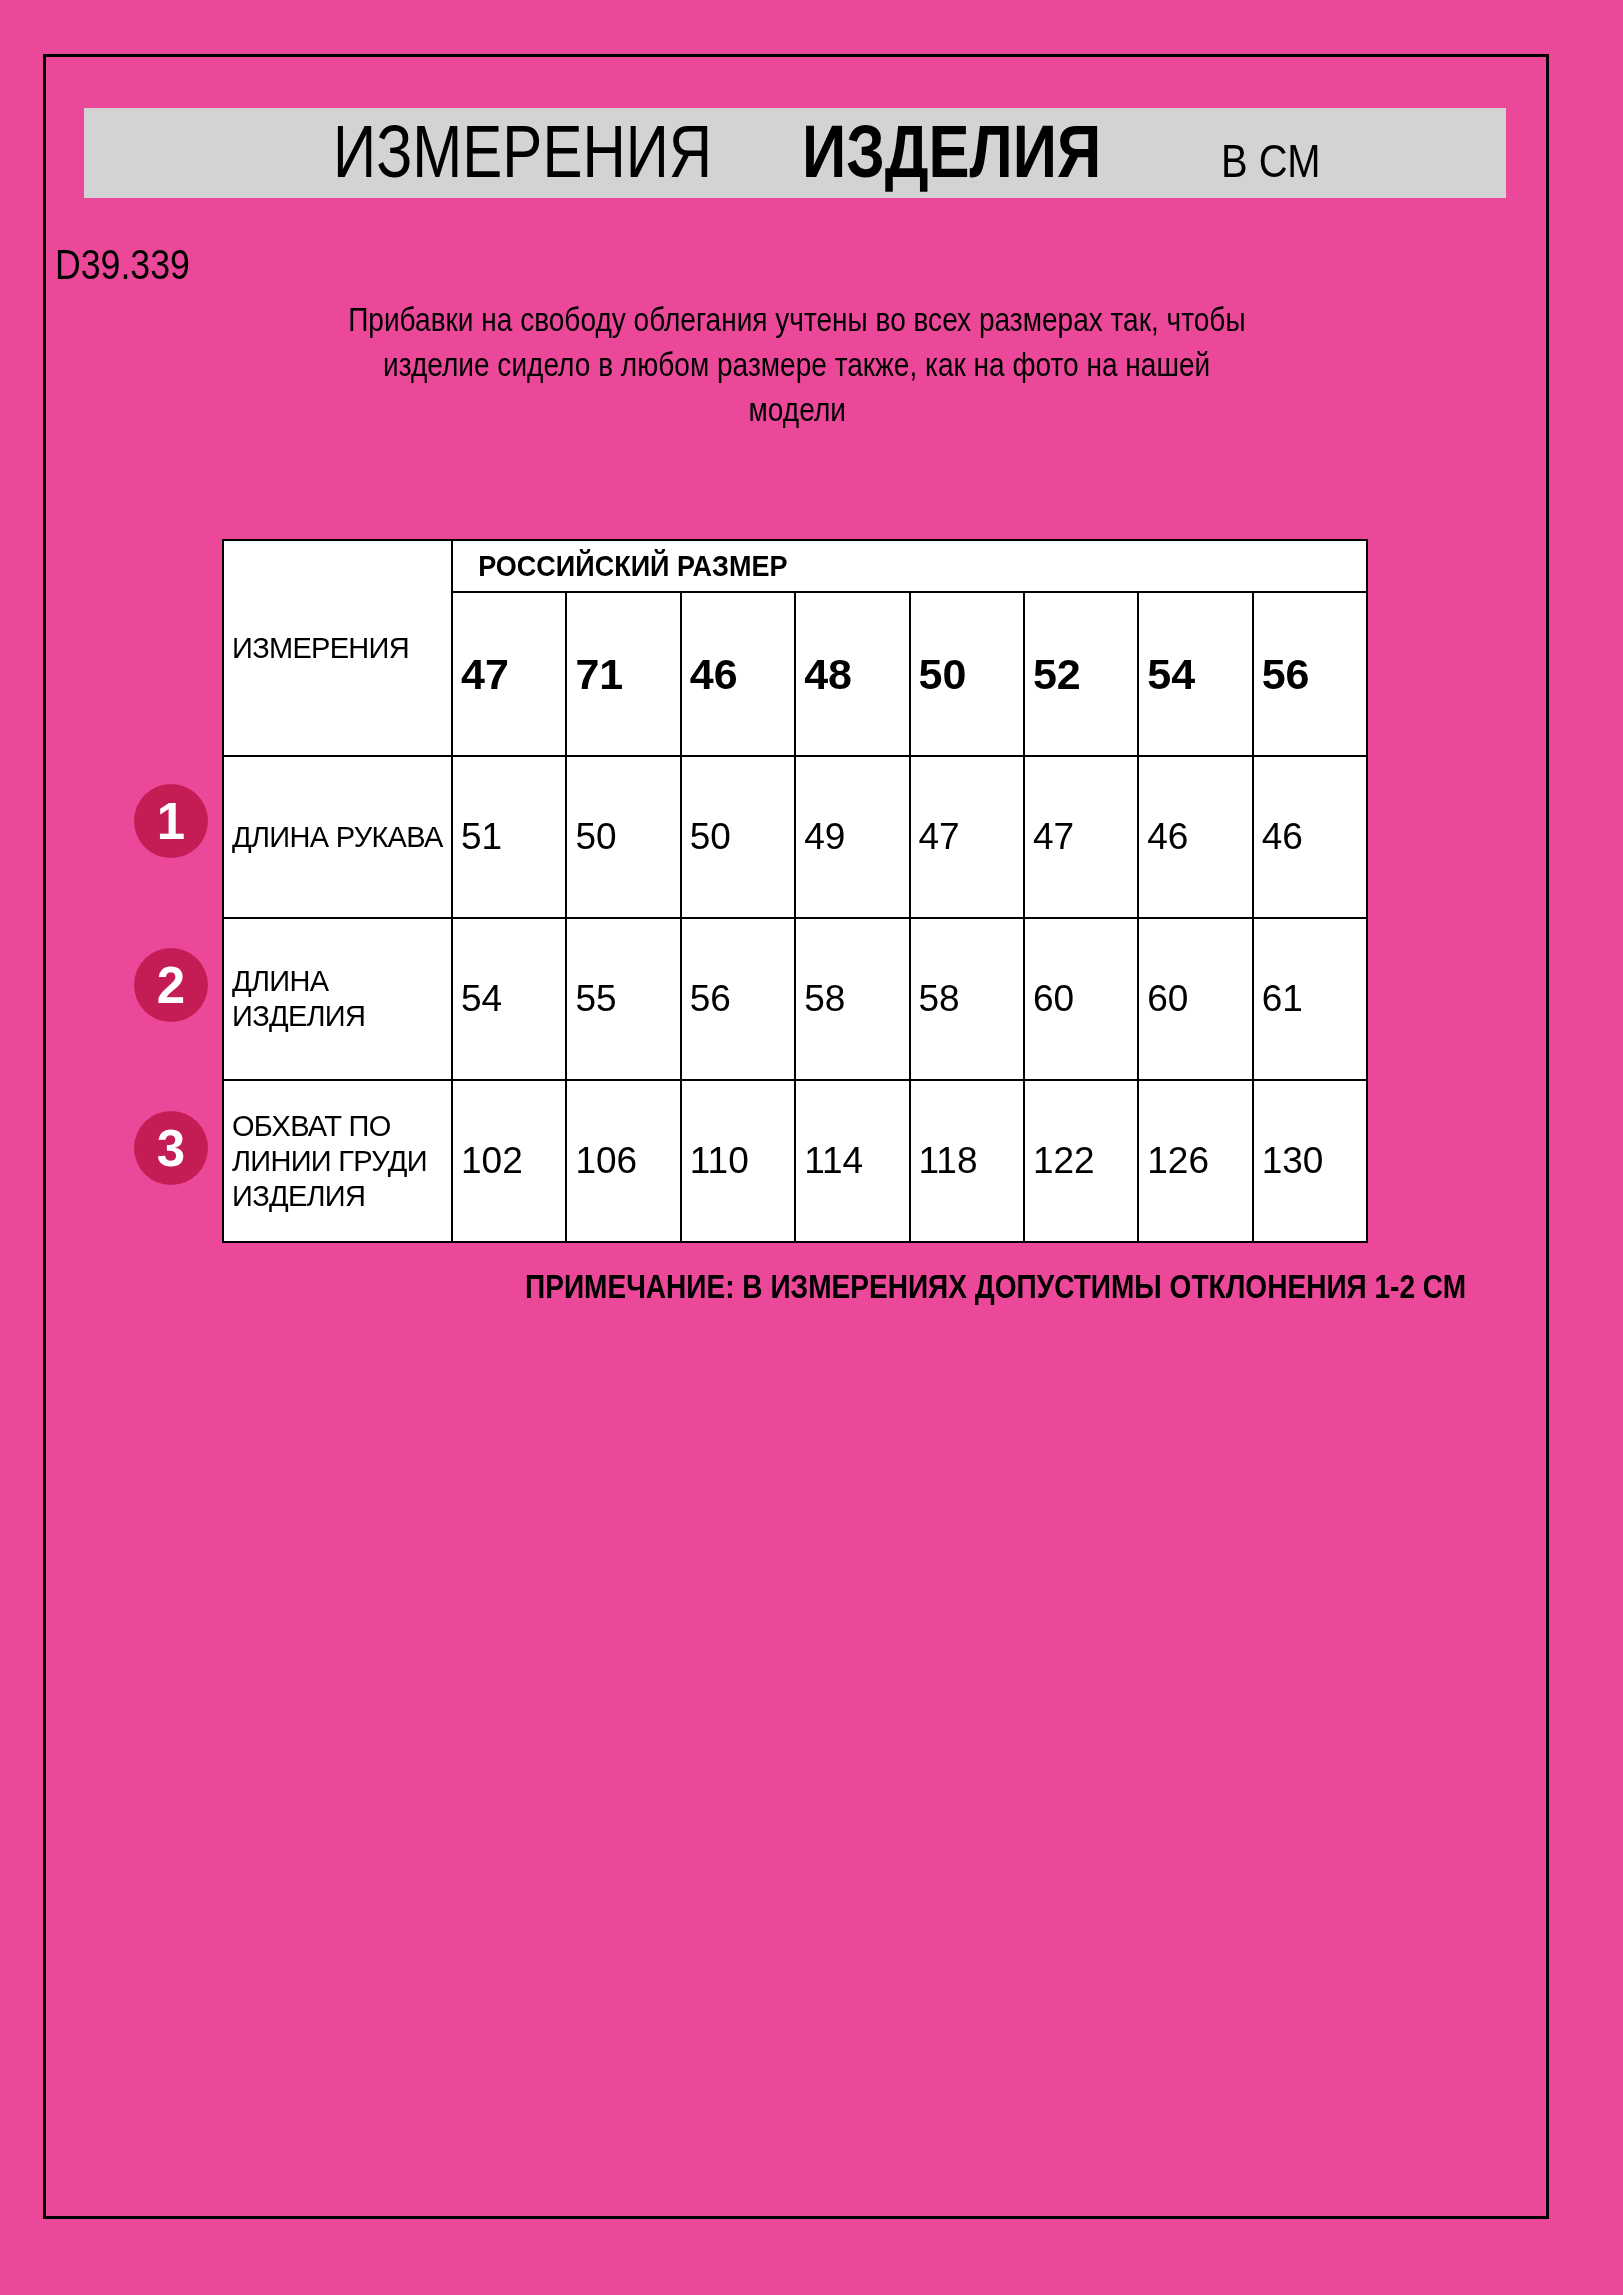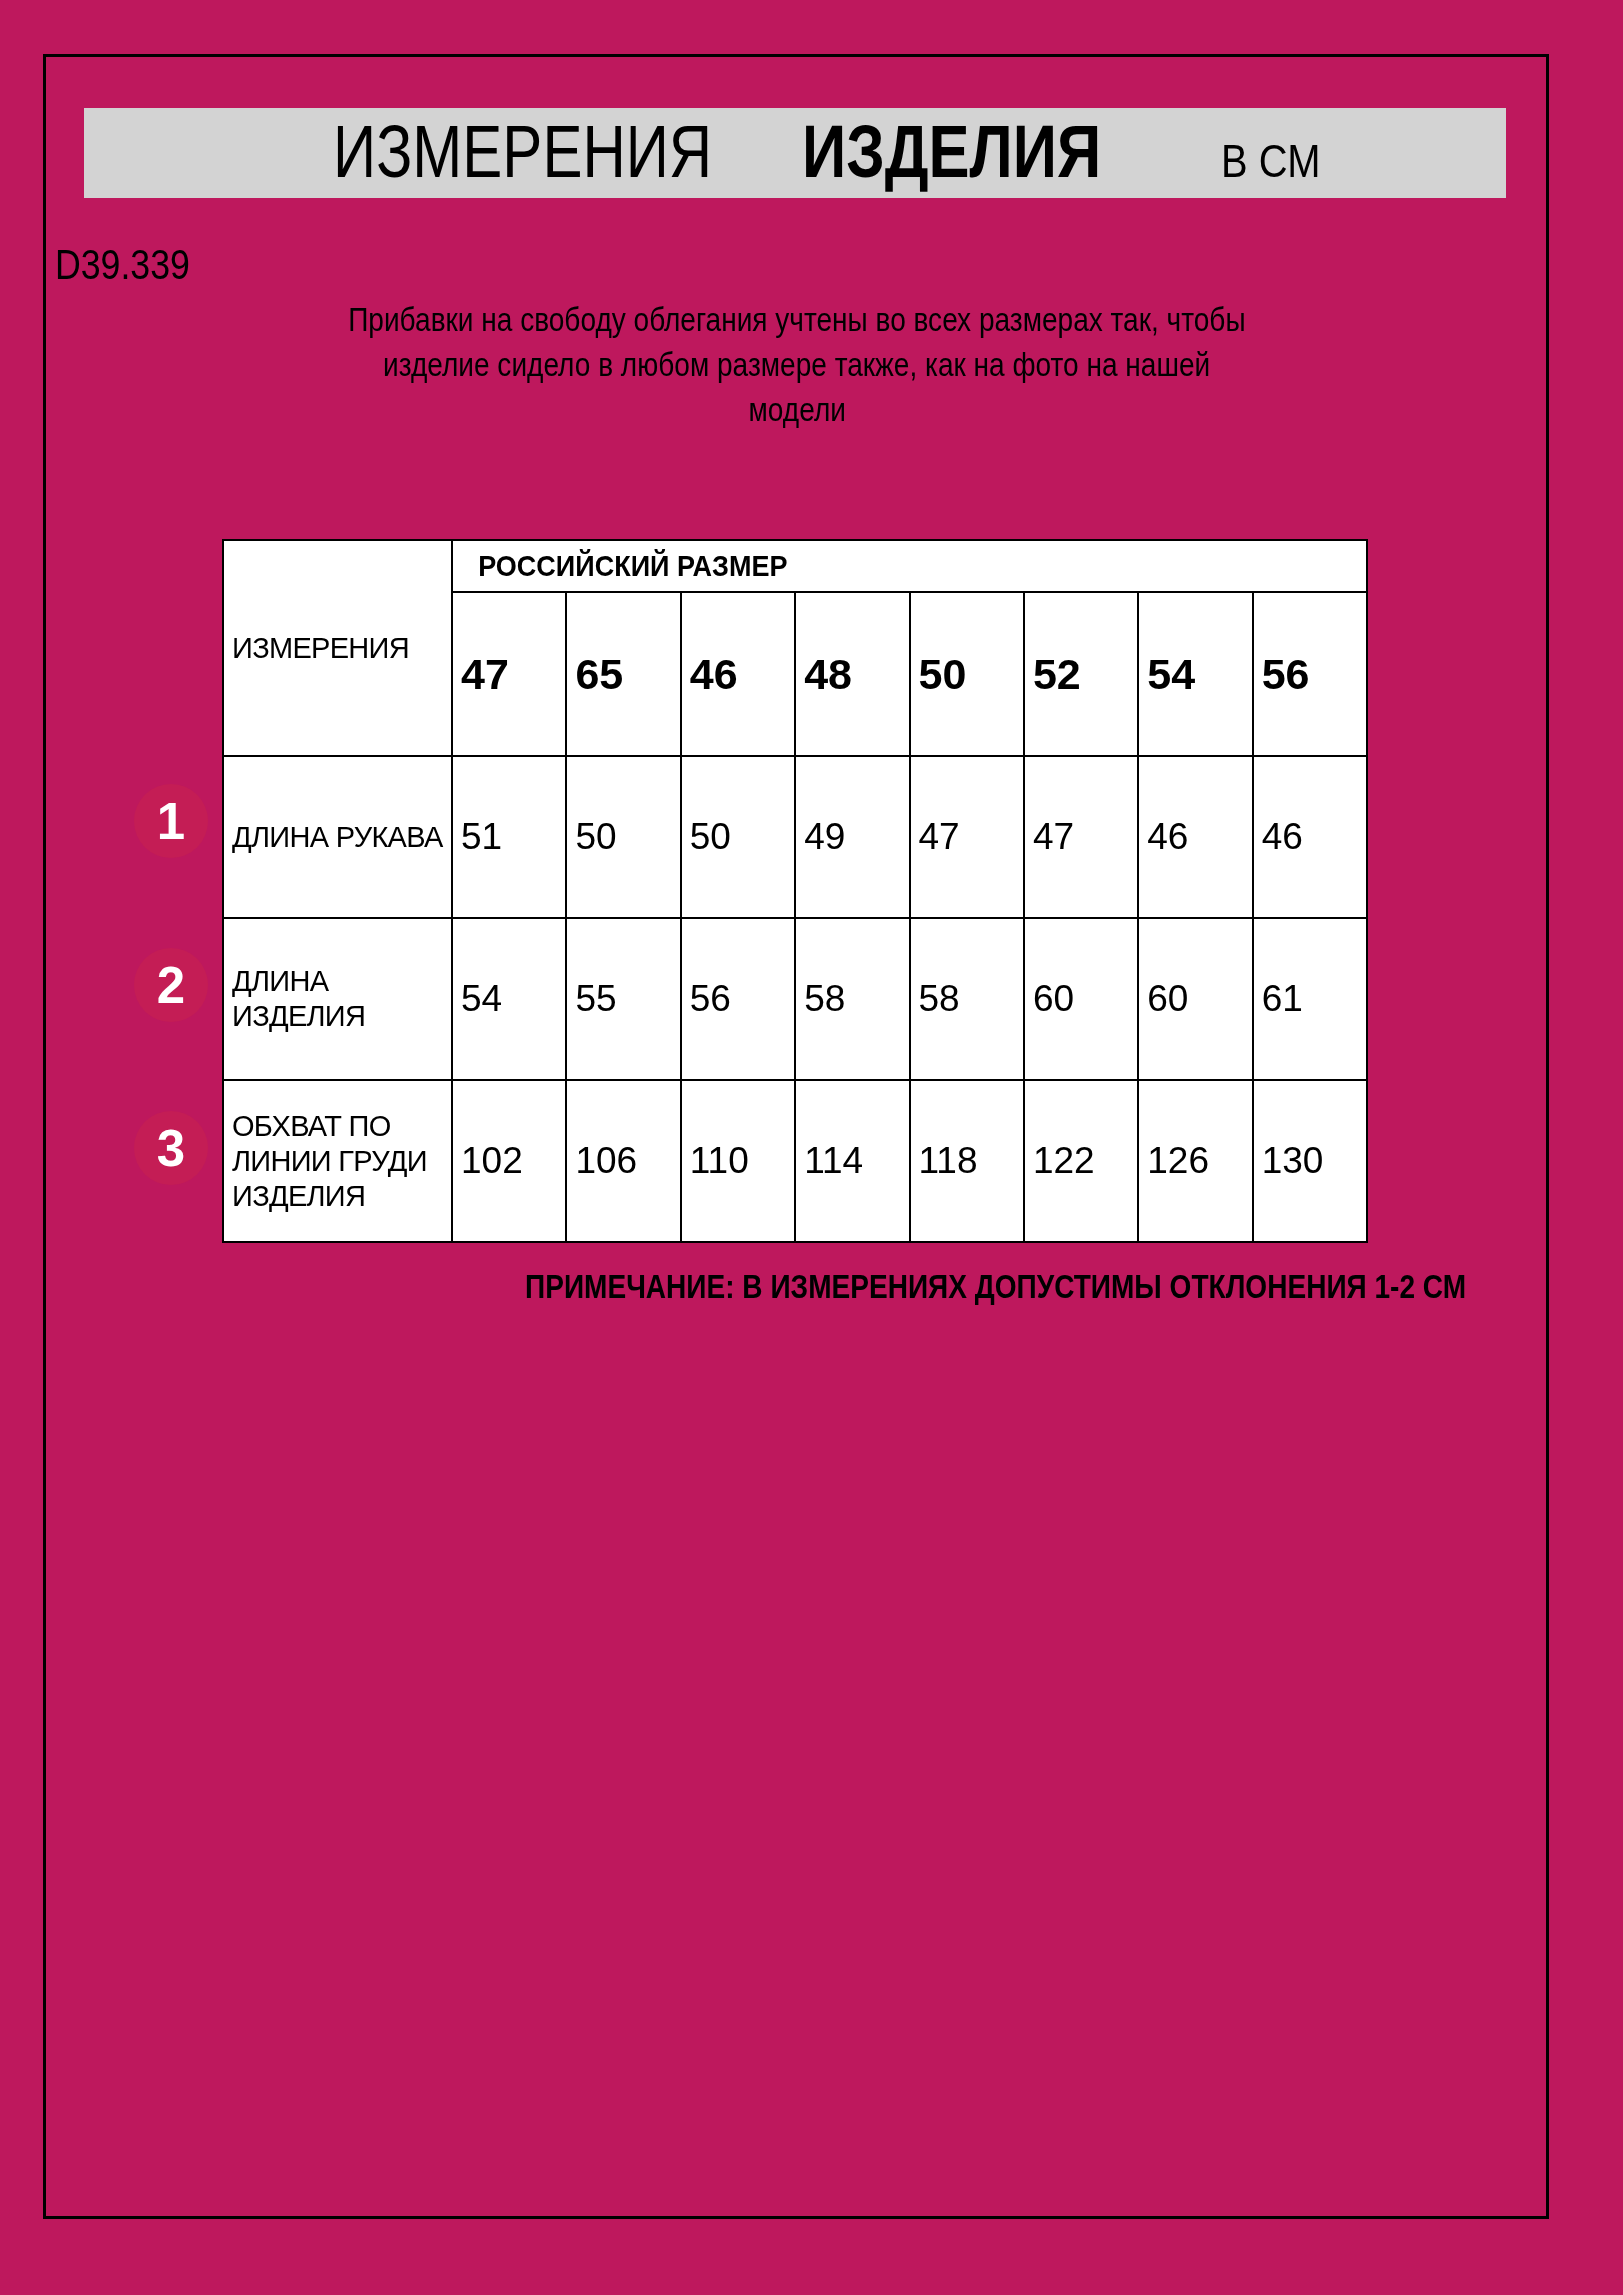--- a/index.html
+++ b/index.html
@@ -1,17 +1,17 @@
 <!DOCTYPE html>
 <html style="font-size:10.5px"><head>
 <meta charset="utf-8">
 <style>
   html,body { margin:0; padding:0; background:#fff; }
   .page {
-    position:relative; width:1623px; height:2295px; background:#be185d;
+    position:relative; width:1623px; height:2295px; background:#ec4899;
     font-family:"Liberation Sans", sans-serif; color:#000; overflow:hidden;
   }
   .frame {
     position:absolute; left:43px; top:54px; width:1506px; height:2165px;
     border:3.3px solid #000; box-sizing:border-box;
   }
   
   .title-bar {
     position:absolute; left:84px; top:108px; width:1422px; height:90px;
     background:#d3d3d3; display:flex; align-items:baseline; justify-content:center;
@@ -84,21 +84,21 @@
   </div>
 
   <table class="size-table">
     <tbody>
         <tr>
       <td class="corner" rowspan="2"><span class="in">ИЗМЕРЕНИЯ</span></td>
       <td class="group" colspan="8"><span class="in">РОССИЙСКИЙ РАЗМЕР</span></td>
     </tr>
     <tr class="sizes">
       <td>47</td>
-      <td>65</td>
+      <td>71</td>
       <td>46</td>
       <td>48</td>
       <td>50</td>
       <td>52</td>
       <td>54</td>
       <td>56</td>
     </tr>
     <tr class="datarow">
       <td class="rowlabel">
         <div>ДЛИНА РУКАВА</div>

